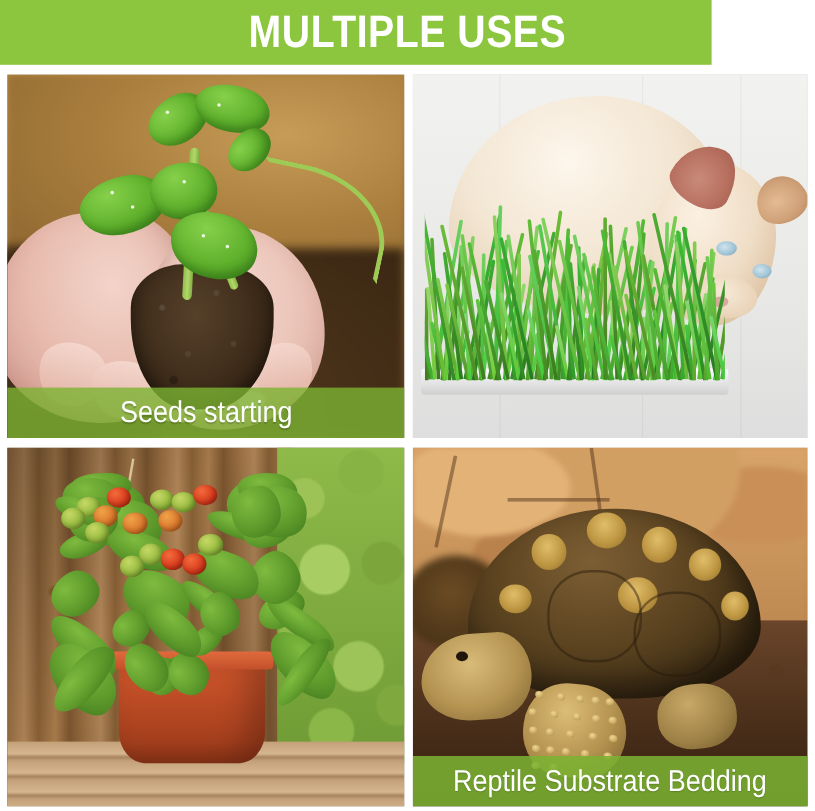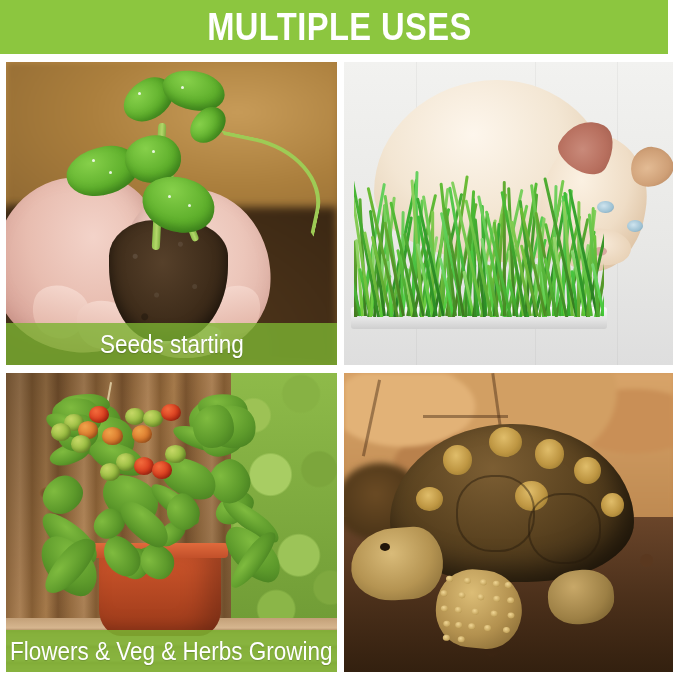--- a/index.html
+++ b/index.html
@@ -12,21 +12,21 @@
   #page {
     position: relative;
     width: 679px; height: 676px;
     background: #ffffff;
   }
 
   
   .banner {
     position: absolute;
     left: 0; top: 0;
-    width: 668px; height: 54px;
+    width: 593px; height: 54px;
     background: #8CC63F;
   }
   .banner-title {
     position: absolute;
     left: 0; top: 0;
     width: 679px; height: 54px;
     display: flex; align-items: center; justify-content: center;
     color: #ffffff;
     font-size: 38px;
     font-weight: 700;
@@ -667,23 +667,20 @@
             <div class="tomato t-red" style="left:60%;top:11%;width:9%;height:9%;"></div>
             <div class="tomato t-orng" style="left:47%;top:22%;width:9%;height:9%;"></div>
             <div class="tomato t-green" style="left:40%;top:36%;width:9%;height:9%;"></div>
             <div class="tomato t-red" style="left:48%;top:38%;width:9%;height:9%;"></div>
             <div class="tomato t-red" style="left:56%;top:40%;width:9%;height:9%;"></div>
             <div class="tomato t-green" style="left:33%;top:41%;width:9%;height:9%;"></div>
             <div class="tomato t-green" style="left:62%;top:32%;width:9%;height:9%;"></div>
             <div class="tomato t-green" style="left:20%;top:27%;width:9%;height:9%;"></div>
           </div>
       </div>
-      <div class="caption">
-        <span class="caption-text">Flowers &amp; Veg &amp; Herbs Growing</span>
-      </div>
     </div>
 
     <div class="panel br">
       <div class="scene s4">
         <div class="rockwall"></div>
         <div class="crack" style="left:8%; top:2%; width:3px; height:26%; transform:rotate(12deg);"></div>
         <div class="crack" style="left:46%; top:0%; width:3px; height:18%; transform:rotate(-8deg);"></div>
         <div class="crack" style="left:24%; top:14%; width:26%; height:3px;"></div>
 
         <div class="substrate"></div>
@@ -721,16 +718,19 @@
             <div class="scale" style="left:84%;top:50%;"></div>
             <div class="scale" style="left:11%;top:69%;"></div>
             <div class="scale" style="left:25%;top:69%;"></div>
             <div class="scale" style="left:40%;top:69%;"></div>
             <div class="scale" style="left:59%;top:69%;"></div>
             <div class="scale" style="left:81%;top:69%;"></div>
             <div class="scale" style="left:12%;top:88%;"></div>
             <div class="scale" style="left:29%;top:88%;"></div>
           </div>
       </div>
+      <div class="caption">
+        <span class="caption-text">Reptile Substrate Bedding</span>
+      </div>
     </div>
 
   </div>
 </div>
 
 </body></html>

